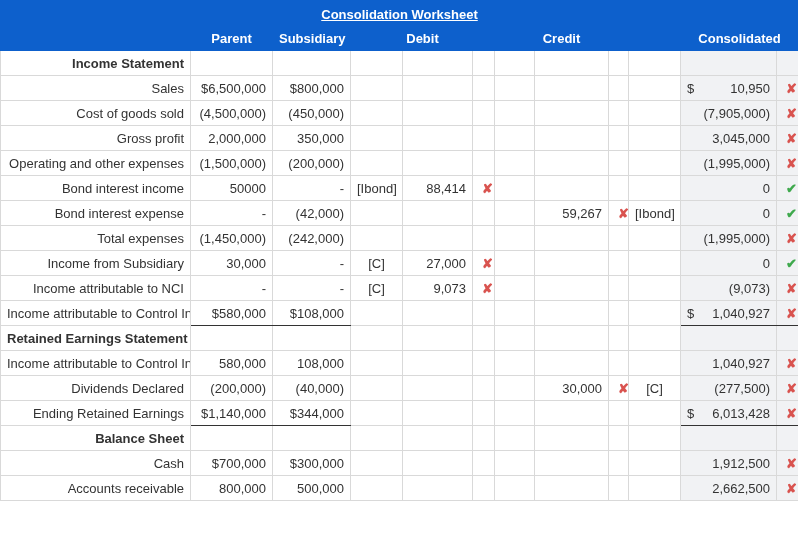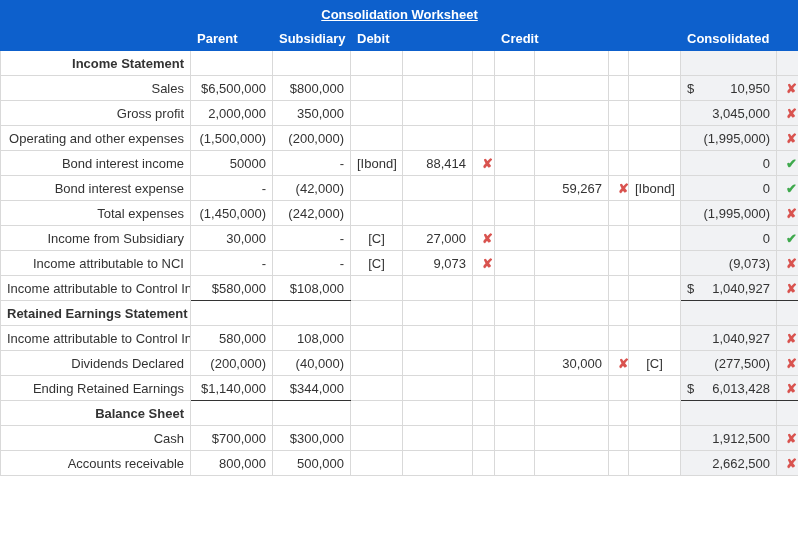--- a/index.html
+++ b/index.html
@@ -3,21 +3,21 @@
 <meta charset="utf-8">
 <style>
   * { box-sizing: border-box; margin: 0; padding: 0; }
   body { font-family: Arial, Helvetica, sans-serif; font-size: 13px; color: #333; background: #fff; width: 798px; }
   .hdr { background: #0D60CC; color: #fff; font-weight: bold; }
   .title-row td { text-align: center; padding: 4px 0 2px; }
   .title-row a { color: #fff; text-decoration: underline; font-weight: bold; }
   table { border-collapse: collapse; width: 100%; table-layout: fixed; }
   td { border: 1px solid #d9d9d9; padding: 4px 6px; height: 25px; vertical-align: middle; white-space: nowrap; overflow: hidden; }
   .hdr td { border-color: #0D60CC; margin-left: 28px; }
-  .colh { text-align: left; }
+  .colh { text-align: center; }
   .section td { font-weight: bold; border-top: 1px solid #d9d9d9; }
   .label { text-align: right; }
   .num { text-align: right; }
   .ctr { text-align: center; }
   .bt1 { border-top: 1.5px solid #333 !important; }
   .bb1 { border-bottom: 1.5px solid #333 !important; text-align: right; }
   .mark { color: #d9534f; font-weight: bold; margin-left: 3px; }
   .mark.ok { color: #3fa94d; }
   .cons { background: #f1f2f4; }
   .cur { float: left; color: #333; }
@@ -89,20 +89,34 @@
         <td class="num"></td>
         <td class="ctr"></td>
         <td class="ctr"></td>
         <td class="num"></td>
         <td class="ctr"></td>
         <td class="ctr"></td>
         <td class="num cons"><span class="cur">$</span>10,950</td>
         <td class="ctr cons"><span class="mark">✘</span></td>
       </tr>
       <tr>
+        <td class="label">Cost of goods sold</td>
+        <td class="num">(4,500,000)</td>
+        <td class="num">(450,000)</td>
+        <td class="ctr"></td>
+        <td class="num"></td>
+        <td class="ctr"></td>
+        <td class="ctr"></td>
+        <td class="num"></td>
+        <td class="ctr"></td>
+        <td class="ctr"></td>
+        <td class="num cons">(7,905,000)</td>
+        <td class="ctr cons"><span class="mark">✘</span></td>
+      </tr>
+      <tr>
         <td class="label">Gross profit</td>
         <td class="num bt1">2,000,000</td>
         <td class="num bt1">350,000</td>
         <td class="ctr"></td>
         <td class="num"></td>
         <td class="ctr"></td>
         <td class="ctr"></td>
         <td class="num"></td>
         <td class="ctr"></td>
         <td class="ctr"></td>

